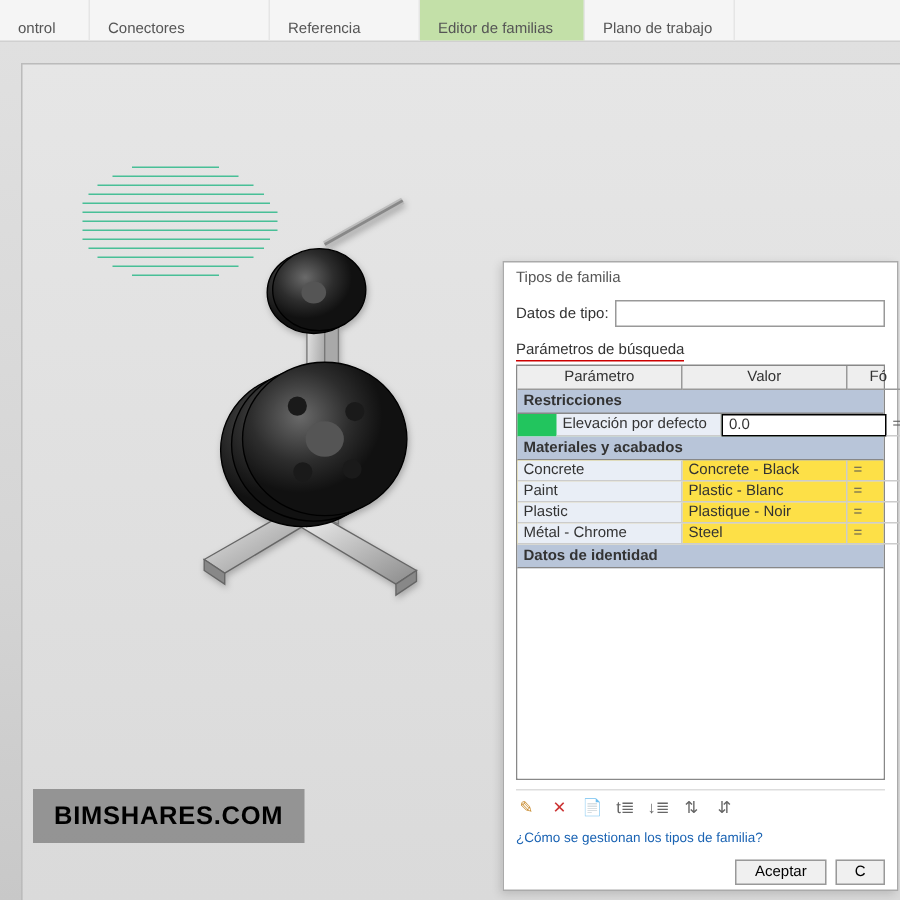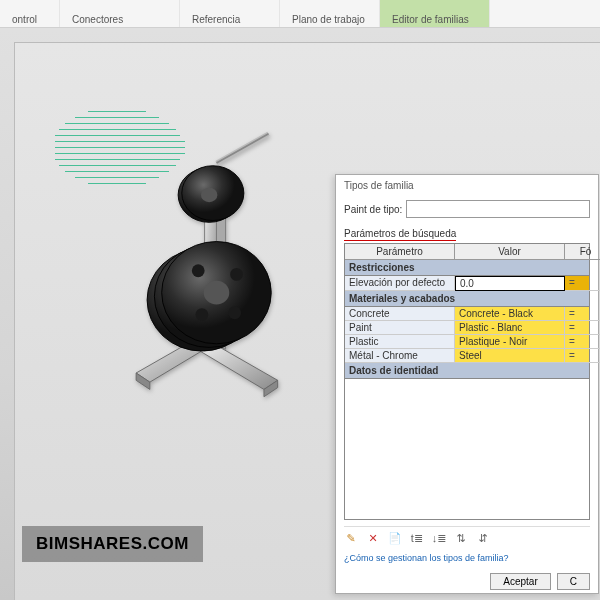--- a/index.html
+++ b/index.html
@@ -24,21 +24,21 @@
   .dialog-body { padding: 4px 8px 0; flex: 1; display: flex; flex-direction: column; }
   .name-row { display: flex; align-items: center; gap: 4px; margin-bottom: 10px; }
   .name-row input { flex: 1; height: 18px; border: 1px solid #999; font-size: 10px; padding: 0 3px; }
   .search-label { font-size: 10px; color: #333; border-bottom: 1px solid #c00; padding-bottom: 1px; margin-bottom: 0; width: fit-content; }
   
   .param-grid { border: 1px solid #888; font-size: 10px; margin-top: 2px; }
   .pg-head { display: grid; grid-template-columns: 110px 110px 42px; background: #eee; }
   .pg-head div { border-right: 1px solid #999; border-bottom: 1px solid #999; padding: 2px 4px; text-align: center; font-weight: normal; }
   .pg-group { background: #b8c5d9; padding: 2px 4px; font-weight: bold; border-bottom: 1px solid #888; }
   .pg-row { display: grid; grid-template-columns: 110px 110px 42px; background: #fde047; }
-  .pg-row.sel { background: #eab308; }
+  .pg-row.sel { background: #22c55e; padding-left: 26px; }
   .pg-row div { border-right: 1px solid #ccc; border-bottom: 1px solid #ccc; padding: 1px 4px; white-space: nowrap; overflow: hidden; }
   .pg-row div:first-child { background: #e9eef6; }
   .pg-row div:last-child { text-align: left; color: #555; }
   .pg-row.active-input div:nth-child(2) { background: #fff; border: 1px solid #000; }
   .grid-body { height: 140px; background: #fff; border-top: 0; }
   
   .toolbar { display: flex; gap: 8px; padding: 4px 0; margin-top: 6px; border-top: 1px solid #ddd; }
   .toolbar span { width: 14px; height: 14px; display: inline-flex; align-items: center; justify-content: center; font-size: 11px; color: #666; cursor: pointer; }
   
   .help-link { color: #1a63b3; font-size: 9px; padding: 4px 0 6px; cursor: pointer; }
@@ -51,25 +51,25 @@
 <div class="ribbon">
   <div class="ribbon-tab">
       <span>ontrol</span>
     </div>
   <div class="ribbon-tab" style="min-width:120px">
       <span>Conectores</span>
     </div>
   <div class="ribbon-tab" style="min-width:100px">
       <span>Referencia</span>
     </div>
+  <div class="ribbon-tab active" style="min-width:110px">
+      <span>Editor de familias</span>
+    </div>
   <div class="ribbon-tab" style="min-width:100px">
       <span>Plano de trabajo</span>
-    </div>
-  <div class="ribbon-tab active" style="min-width:110px">
-      <span>Editor de familias</span>
     </div>
 </div>
 
 <div class="canvas">
   <div class="canvas-inner">
     <div class="spiral">
       <div style="width:45%;margin-left:25%"></div>
         <div style="width:65%;margin-left:15%"></div>
       <div style="width:80%;margin-left:8%"></div>
         <div style="width:90%;margin-left:3%"></div>
@@ -124,21 +124,21 @@
     </svg>
   </div>
 </div>
 
 <div class="watermark">BIMSHARES.COM</div>
 
 <div class="dialog">
   <div class="dialog-title">Tipos de familia</div>
   <div class="dialog-body">
     <div class="name-row">
-      <span>Paint de tipo:</span>
+      <span>Datos de tipo:</span>
       <input type="text" value="" style="">
     </div>
     <div class="search-label">Parámetros de búsqueda</div>
 
     <div class="param-grid">
       <div class="pg-head">
         <div>Parámetro</div>
         <div>Valor</div>
         <div>Fó</div>
       </div>

